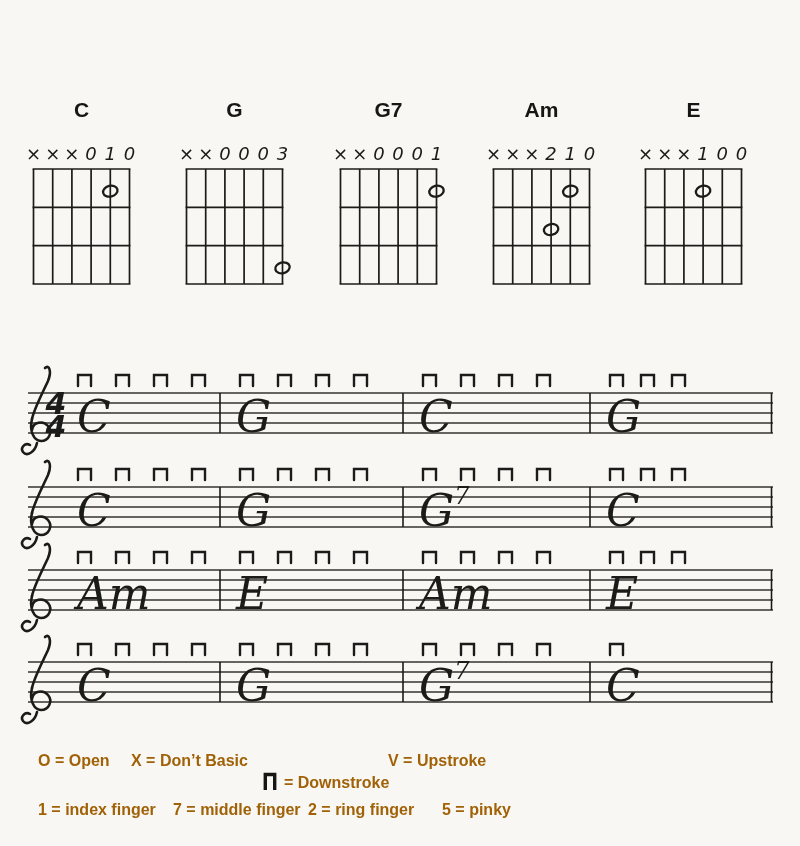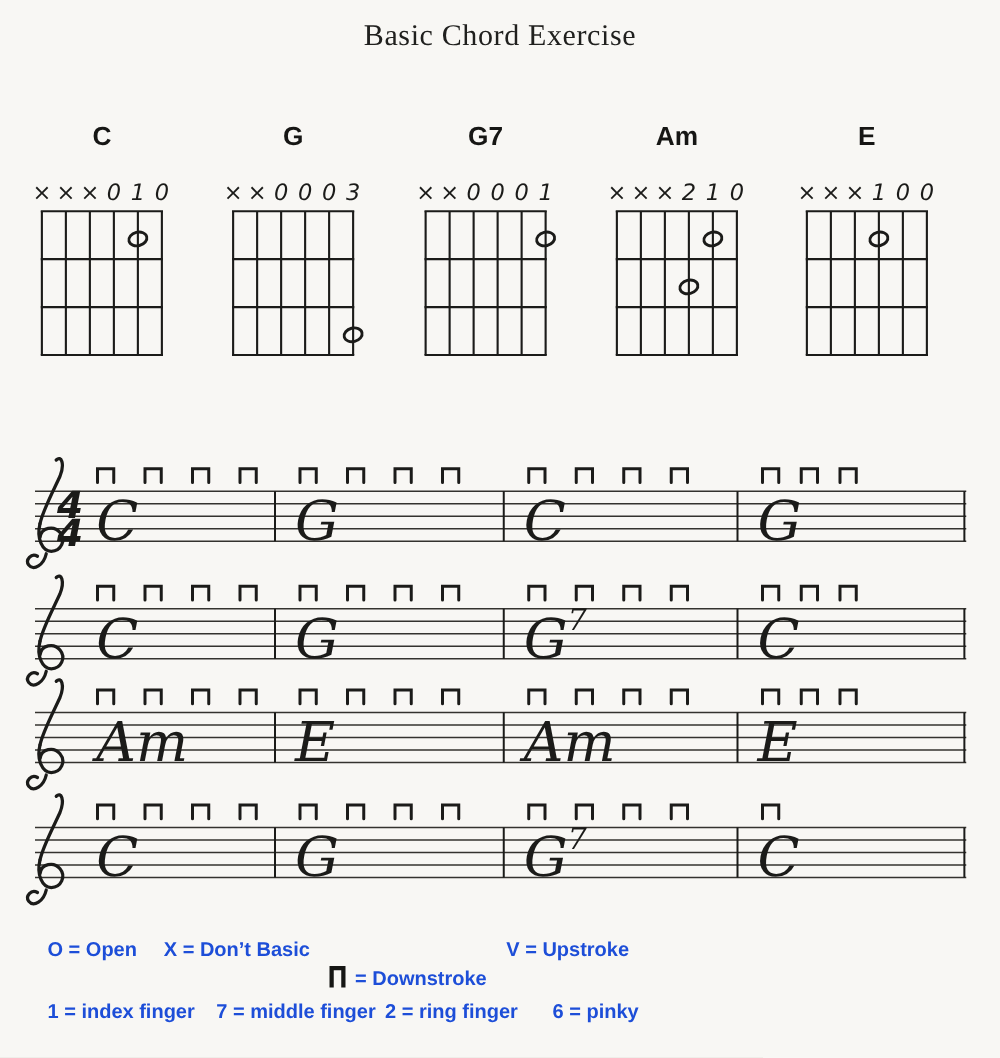--- a/index.html
+++ b/index.html
@@ -8,29 +8,28 @@
   .title{position:absolute;top:16px;left:0;right:0;text-align:center;
          font-family:"Liberation Serif",serif;font-size:24px;letter-spacing:.5px;color:#20201e;}
   .chord-block{position:absolute;top:98px;width:113px;height:210px;}
   .chord-name{position:absolute;top:0;left:0;right:0;text-align:center;
               font-weight:bold;font-size:21px;color:#161614;}
   .chord-svg{position:absolute;top:30px;left:0;overflow:visible;}
   .staff-svg{position:absolute;left:20px;overflow:visible;}
   text.hand{font-family:"DejaVu Sans",sans-serif;font-style:italic;fill:#1b1b19;}
   text.chord-letter{font-family:"DejaVu Serif",serif;font-style:italic;fill:#1b1b19;}
   text.timesig{font-family:"DejaVu Sans",sans-serif;font-style:italic;font-weight:bold;fill:#1b1b19;}
-  .legend-item{position:absolute;font-weight:bold;font-size:16px;color:#1d4ed8;white-space:nowrap;}
+  .legend-item{position:absolute;font-weight:bold;font-size:16px;color:#a16207;white-space:nowrap;}
   .legend-item svg{vertical-align:-3px;margin-right:7px;}
 </style>
 </head>
 <body>
 
 <div class="page">
 
-  <div class="title">Basic Chord Exercise</div>
 
   <div id="chords-row">
       <div class="chord-block" style="left: 25px;">
         <div class="chord-name">C</div>
         <svg class="chord-svg" width="113" height="168" viewBox="0 0 113 168">
           <text x="8.5" y="32" text-anchor="middle" class="hand" font-size="18">×</text>
           <text x="27.7" y="32" text-anchor="middle" class="hand" font-size="18">×</text>
           <text x="46.9" y="32" text-anchor="middle" class="hand" font-size="18">×</text>
           <text x="66.1" y="32" text-anchor="middle" class="hand" font-size="18">0</text>
           <text x="85.3" y="32" text-anchor="middle" class="hand" font-size="18">1</text>
@@ -272,19 +271,19 @@
         <text x="586" y="77" class="chord-letter" font-size="44">C</text>
         <path d="M590,31 L590,20 L603,20 L603,31" fill="none" stroke="#1b1b19" stroke-width="2.4" stroke-linecap="round"></path>
       </svg>
     </div>
 
   <div class="legend-item" style="left:38px;top:752px">O = Open</div>
   <div class="legend-item" style="left:131px;top:752px">X = Don’t Basic</div>
   <div class="legend-item" style="left:263px;top:772px"><svg width="14" height="19" viewBox="0 0 14 19">
         <path d="M2.3,18 L2.3,2.5 L11.7,2.5 L11.7,18" fill="none" stroke="#161614" stroke-width="3.4"></path>
       </svg><span>= Downstroke</span></div>
-  <div class="legend-item" style="left:405px;top:752px">V = Upstroke</div>
+  <div class="legend-item" style="left:388px;top:752px">V = Upstroke</div>
 
   <div class="legend-item" style="left:38px;top:801px">1 = index finger</div>
   <div class="legend-item" style="left:173px;top:801px">7 = middle finger</div>
   <div class="legend-item" style="left:308px;top:801px">2 = ring finger</div>
-  <div class="legend-item" style="left:442px;top:801px">6 = pinky</div>
+  <div class="legend-item" style="left:442px;top:801px">5 = pinky</div>
 </div>
 
 </body></html>

